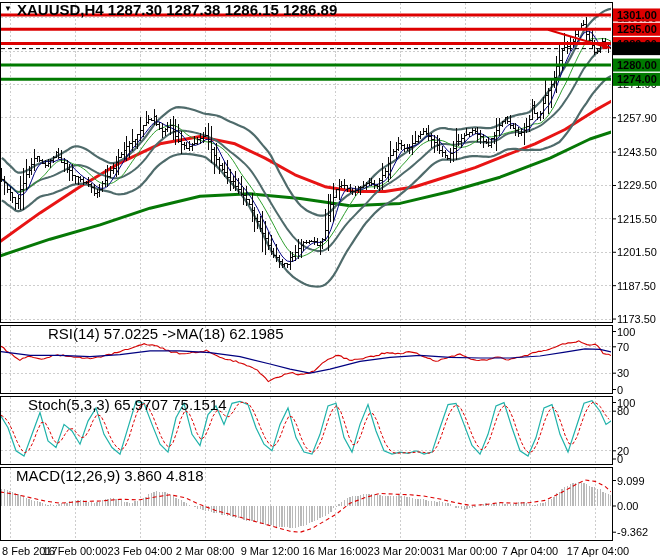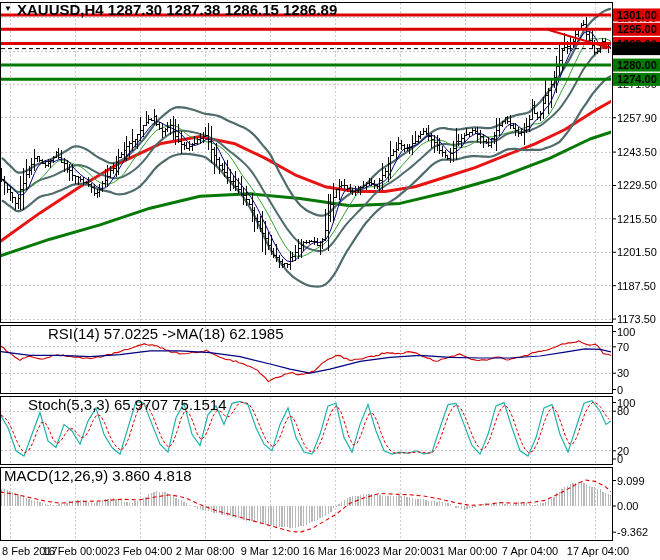--- a/index.html
+++ b/index.html
@@ -139,14 +139,14 @@
         <text y="555" x="530" text-anchor="middle">7 Apr 04:00</text>
         <text y="555" x="598" text-anchor="middle">17 Apr 04:00</text>
       </g>
     </svg>
 
   <span class="arrow" style="left:4px;top:4px;">▼</span>
   <div class="ov title" style="left:17px;top:3px;">XAUUSD,H4  1287.30 1287.38 1286.15 1286.89</div>
 
   <div class="ov" style="left:4px;top:327px;padding-left:44px;">RSI(14) 57.0225  -&gt;MA(18) 62.1985</div>
   <div class="ov" style="left:4px;top:398px;margin-left:24px;">Stoch(5,3,3) 65.9707 75.1514</div>
-  <div class="ov" style="left:4px;top:469px;">MACD(12,26,9) 3.860 4.818</div>
+  <div class="ov" style="left:16px;top:469px;">MACD(12,26,9) 3.860 4.818</div>
 </div>
 
 </body></html>

